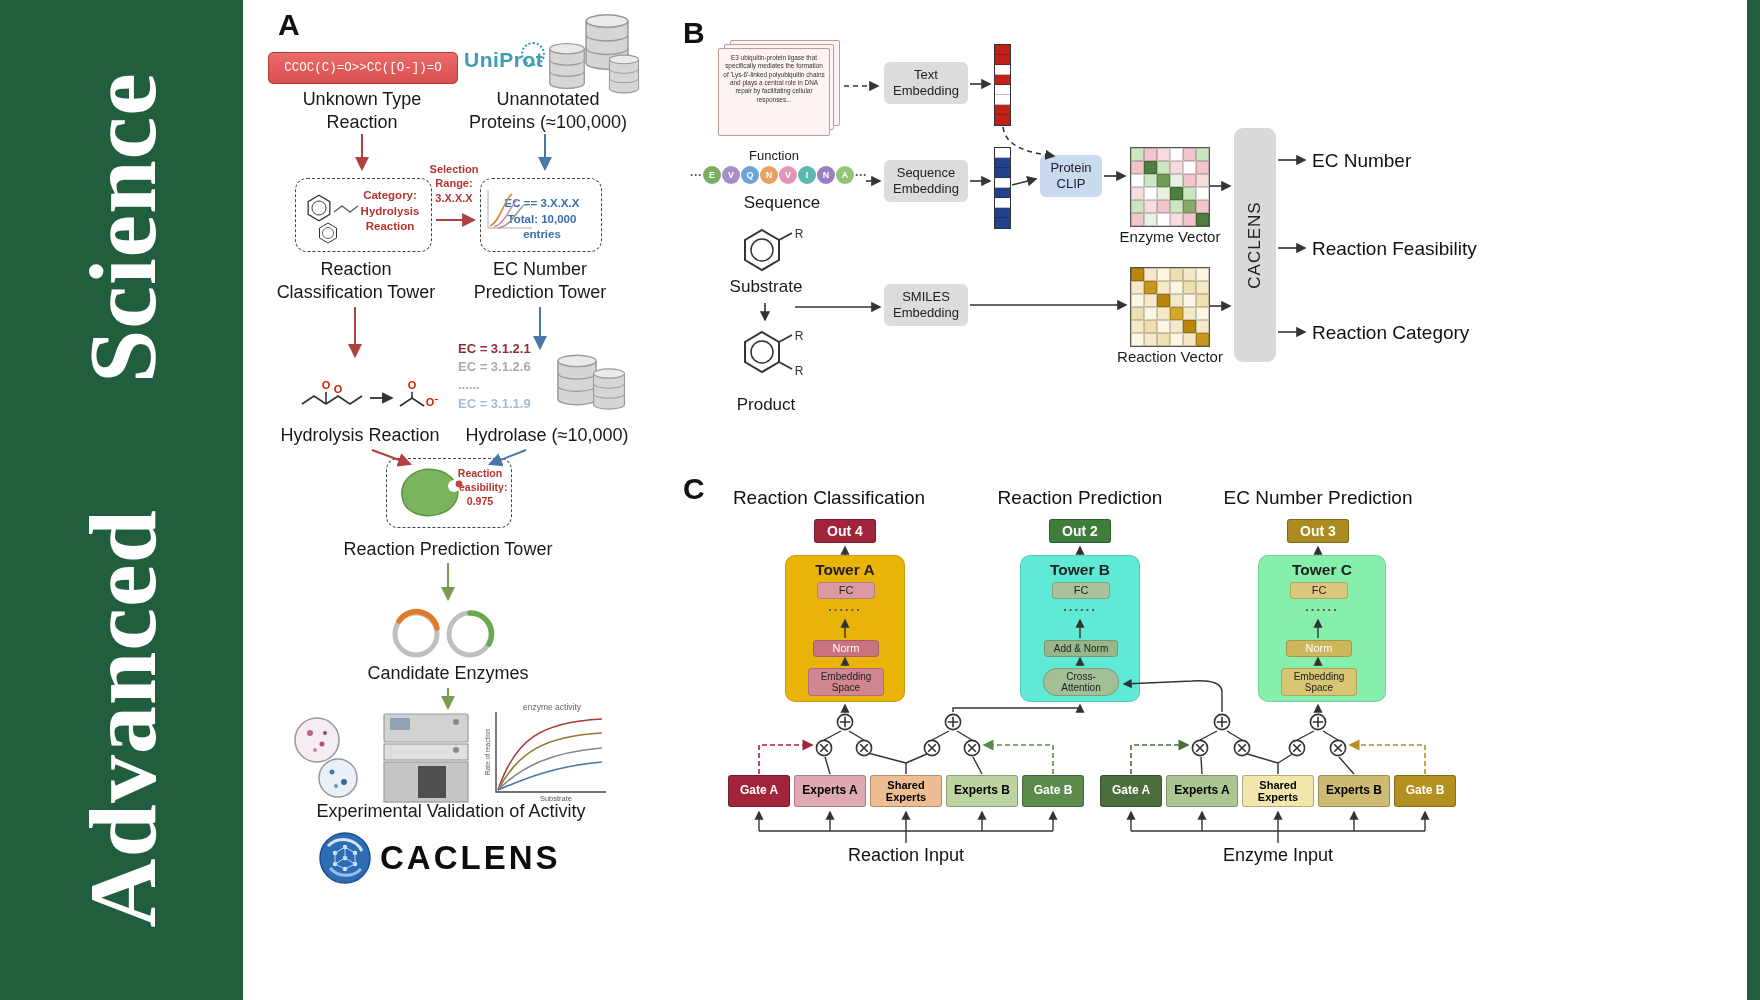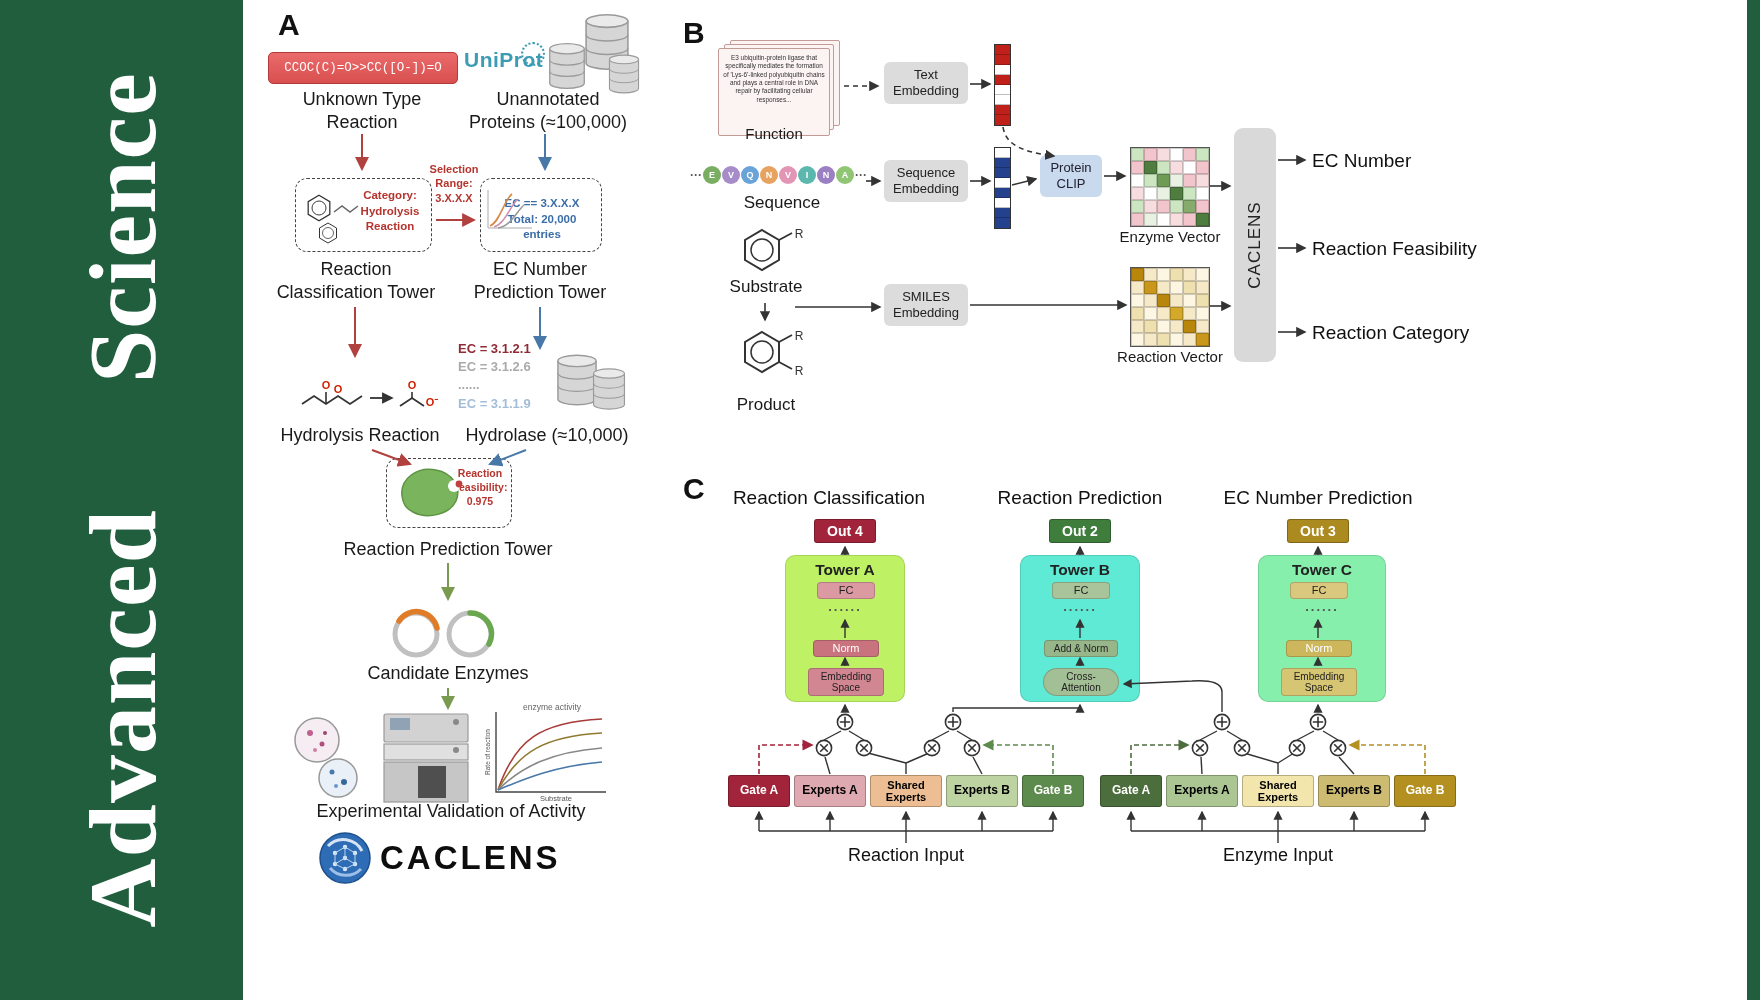--- a/index.html
+++ b/index.html
@@ -95,21 +95,21 @@
 Range:
 3.X.X.X</div>
 
   <div class="abs dashed-box" style="left:295px;top:178px;width:137px;height:74px"></div>
   <div class="abs redtext pre ctr" style="left:352px;top:188px;width:76px;font-size:11.5px;line-height:1.35">Category:
 Hydrolysis
 Reaction</div>
 
   <div class="abs dashed-box" style="left:480px;top:178px;width:122px;height:74px"></div>
   <div class="abs bluetext pre ctr" style="left:486px;top:196px;width:112px;font-size:11.5px;line-height:1.35">EC == 3.X.X.X
-Total: 20,000
+Total: 10,000
 entries</div>
 
   <div class="abs lbl pre ctr" style="left:270px;top:258px;width:172px">Reaction
 Classification Tower</div>
   <div class="abs lbl pre ctr" style="left:455px;top:258px;width:170px">EC Number
 Prediction Tower</div>
 
   <div class="abs" style="left:458px;top:340px">
     <div class="ec-line" style="color:#8f2b35">EC = 3.1.2.1</div>
     <div class="ec-line" style="color:#aaaaaa">EC = 3.1.2.6</div>
@@ -130,21 +130,21 @@
   <div class="abs lbl ctr" style="left:295px;top:800px;width:312px">Experimental Validation of Activity</div>
   <div class="abs caclens-word" style="left:380px;top:839px">CACLENS</div>
 
   <div class="abs panel-letter" style="left:683px;top:16px">B</div>
 
   <div class="abs card" style="left:730px;top:40px;width:110px;height:86px"></div>
   <div class="abs card" style="left:724px;top:44px;width:110px;height:86px"></div>
   <div class="abs card" style="left:718px;top:48px;width:112px;height:88px">
     <div class="card-text">E3 ubiquitin-protein ligase that specifically mediates the formation of 'Lys-6'-linked polyubiquitin chains and plays a central role in DNA repair by facilitating cellular responses...</div>
   </div>
-  <div class="abs lbl ctr" style="left:716px;top:124px;width:116px;font-size:15px">Function</div>
+  <div class="abs lbl ctr" style="left:716px;top:148px;width:116px;font-size:13px">Function</div>
 
   <div class="abs seqrow" style="left:690px;top:166px">
     <span>···</span>
     <span class="seqrow">
         <span class="tok" style="background: rgb(121, 173, 98);">E</span>
         <span class="tok" style="background: rgb(166, 140, 201);">V</span>
         <span class="tok" style="background: rgb(106, 163, 216);">Q</span>
         <span class="tok" style="background: rgb(232, 162, 95);">N</span>
         <span class="tok" style="background: rgb(226, 149, 180);">V</span>
         <span class="tok" style="background: rgb(92, 184, 174);">I</span>
@@ -279,21 +279,21 @@
   <div class="abs panel-letter" style="left:683px;top:472px">C</div>
 
   <div class="abs c-title" style="left:729px;top:487px;width:200px">Reaction Classification</div>
   <div class="abs c-title" style="left:985px;top:487px;width:190px">Reaction Prediction</div>
   <div class="abs c-title" style="left:1218px;top:487px;width:200px">EC Number Prediction</div>
 
   <div class="abs outbox" style="left:814px;top:519px;width:62px;height:24px;background:#a2243a">Out 4</div>
   <div class="abs outbox" style="left:1049px;top:519px;width:62px;height:24px;background:#3f7d3c">Out 2</div>
   <div class="abs outbox" style="left:1287px;top:519px;width:62px;height:24px;background:#ab8a1f">Out 3</div>
 
-  <div class="abs tower" style="left:785px;top:555px;width:120px;height:147px;background:#bef264">
+  <div class="abs tower" style="left:785px;top:555px;width:120px;height:147px;background:#eab308">
     <div class="tname">Tower A</div>
     <div class="tbox" style="left:31px;top:26px;width:58px;height:17px;background:#db99a2">FC</div>
     <div class="tdots">......</div>
     <div class="tbox" style="left:27px;top:84px;width:66px;height:17px;background:#c9737f;color:#fff">Norm</div>
     <div class="tbox pre" style="left:22px;top:112px;width:76px;height:28px;background:#d28691;font-size:10px">Embedding
 Space</div>
   </div>
 
   <div class="abs tower" style="left:1020px;top:555px;width:120px;height:147px;background:#5eead4">
     <div class="tname">Tower B</div>

